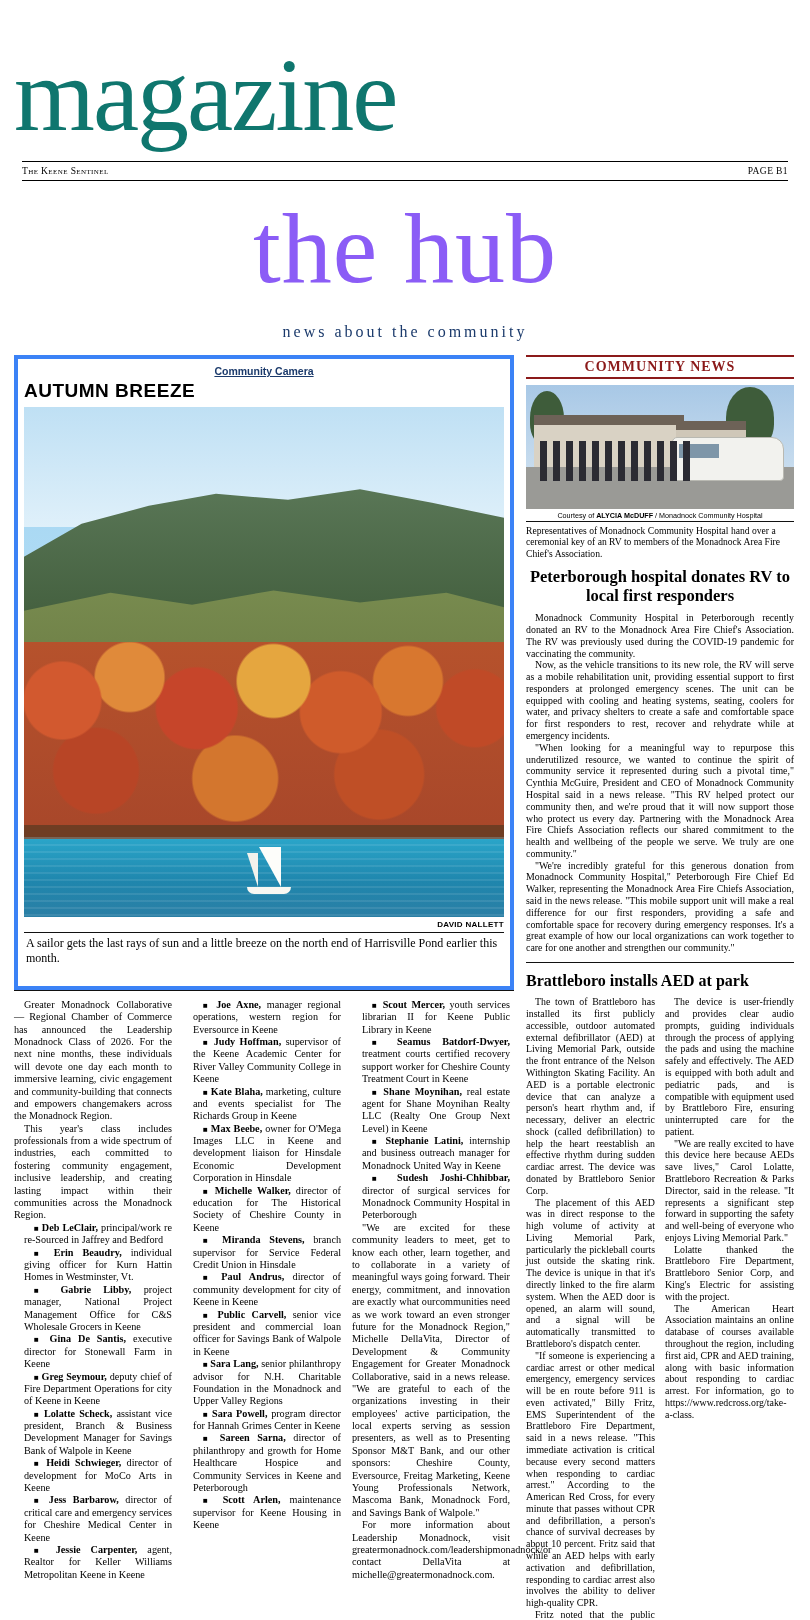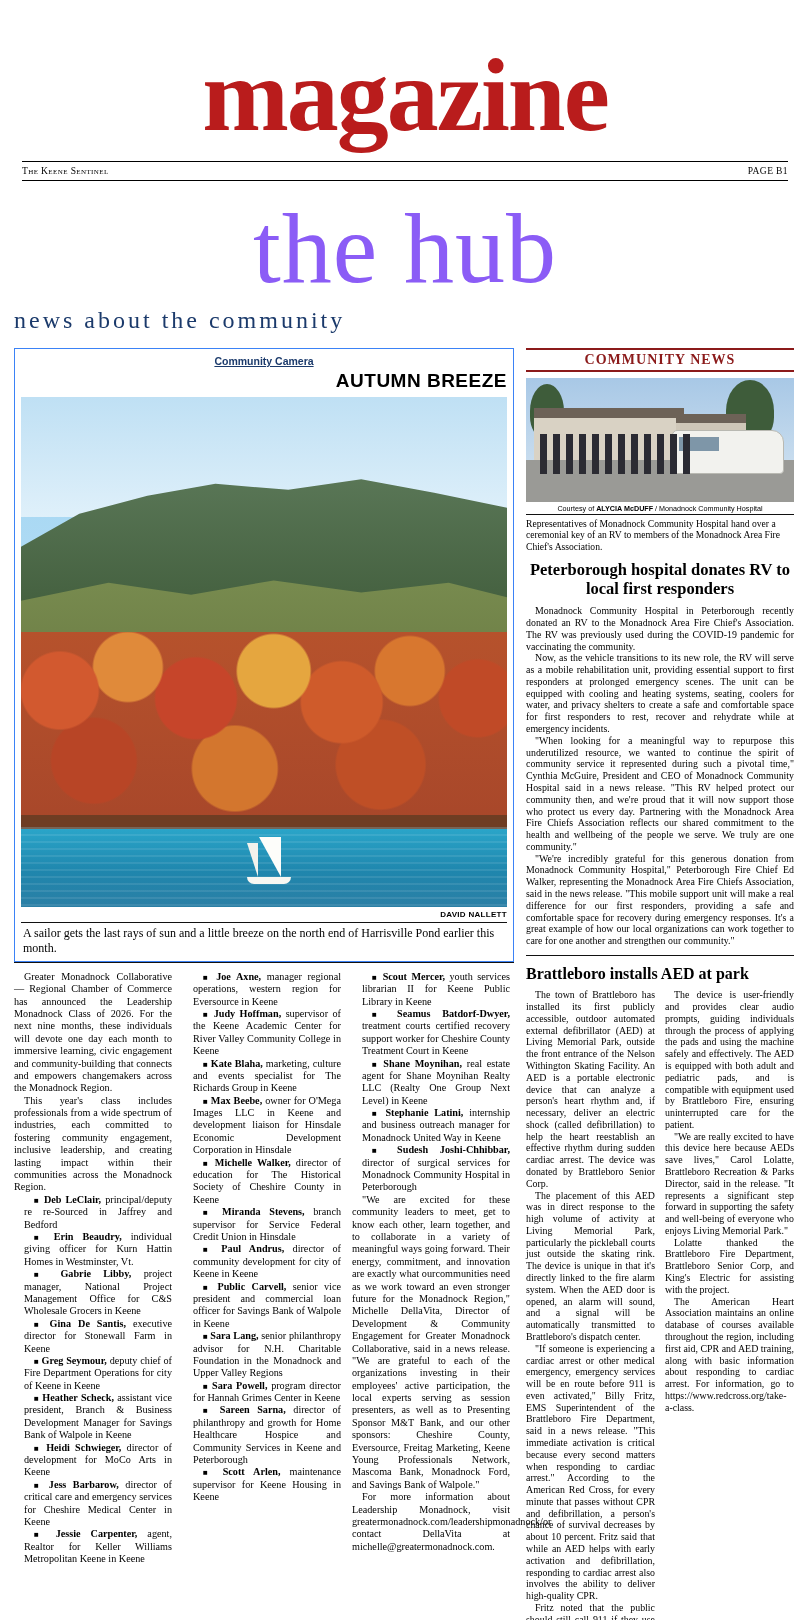--- a/index.html
+++ b/index.html
@@ -6,63 +6,62 @@
   html, body { margin:0; padding:0; }
   body {
     width:810px; height:1620px; background:#ffffff;
     font-family:"Liberation Serif", serif; color:#000;
     position:relative; overflow:hidden;
   }
   .page { position:relative; width:810px; height:1620px; padding:0 14px; }
 
   
   .masthead-word {
-    text-align:center;
     font-family:"Liberation Serif", serif;
-    font-weight:bold;
+    font-weight:normal;
     font-size:104px;
     line-height:0.95;
-    color:#b91c1c;
+    color:#0f766e;
     letter-spacing:-2px;
     margin-top:46px;
   }
   .masthead-rule { border-top:1px solid #000; margin:16px 8px 0 8px; }
   .masthead-meta {
     display:flex; justify-content:space-between; align-items:baseline;
     font-family:"Liberation Serif", serif;
     font-size:9.5px; letter-spacing:0.4px;
     padding:4px 8px 0 8px;
   }
   .masthead-meta .center { flex:1; text-align:center; }
   .smallcaps { font-variant:small-caps; }
   .masthead-rule2 { border-top:1px solid #000; margin:4px 8px 0 8px; }
 
   .hub-title {
     text-align:center; font-family:"Liberation Serif", serif;
     font-size:100px; line-height:1.0; font-weight:normal;
     letter-spacing:1px; margin-top:18px; color:#8b5cf6;
   }
   .hub-sub {
-    font-family:"Liberation Serif", serif;
-    font-size:24px; letter-spacing:3px; color:#1b3a6b; margin-top:8px;
+    text-align:center; font-family:"Liberation Serif", serif;
+    font-size:16px; letter-spacing:3px; color:#1b3a6b; margin-top:24px;
   }
 
   
   .body-wrap { display:flex; gap:12px; margin-top:14px; }
   .left-col { width:500px; }
   .right-col { width:268px; }
 
   
-  .photo-box { border:1px solid #3b82f6; padding:6px 6px 5px 6px; }
+  .photo-box { border:4px solid #3b82f6; padding:6px 6px 20px 6px; }
   .cc-label {
     text-align:center; color:#1b3a6b; font-family:"Liberation Sans", sans-serif;
     font-weight:bold; font-size:10.5px; text-decoration:underline;
   }
   .cc-headline {
-    text-align:right; font-family:"Liberation Sans", sans-serif;
+    text-align:left; font-family:"Liberation Sans", sans-serif;
     font-weight:bold; font-size:19px; letter-spacing:0.5px; margin:3px 0 5px 0;
   }
   .photo {
     position:relative; width:100%; height:510px; overflow:hidden;
     background:linear-gradient(#9fd4f2,#cfe9f8);
   }
   .sky { position:absolute; left:0; top:0; width:100%; height:120px;
          background:linear-gradient(#bfe0f4 0%, #dff0fa 100%); }
   .ridge { position:absolute; left:0; top:60px; width:100%; height:150px;
            background:linear-gradient(#5d7a5a,#44603f);
@@ -198,26 +197,26 @@
         <div class="photo-caption">A sailor gets the last rays of sun and a little breeze on the north end of Harrisville Pond earlier this month.</div>
       </div>
 
       <div class="hr-thin"></div>
 
       <div class="three-cols">
         <div class="col bodytext">
           <p class="first">Greater Monadnock Collaborative — Regional Chamber of Commerce has announced the Leadership Monadnock Class of 2026. For the next nine months, these individuals will devote one day each month to immersive learning, civic engagement and community-building that connects and empowers changemakers across the Monadnock Region.</p>
           <p>This year's class includes professionals from a wide spectrum of industries, each committed to fostering community engagement, inclusive leadership, and creating lasting impact within their communities across the Monadnock Region.</p>
           <div id="c1b">
-              <p class="bullet-item"><span class="sq">■ </span><span class="nm">Deb LeClair,</span><span> principal/deputy re re-Sourced in Jaffrey and Bedford</span></p>
+              <p class="bullet-item"><span class="sq">■ </span><span class="nm">Deb LeClair,</span><span> principal/work re re-Sourced in Jaffrey and Bedford</span></p>
               <p class="bullet-item"><span class="sq">■ </span><span class="nm">Erin Beaudry,</span><span> individual giving officer for Kurn Hattin Homes in Westminster, Vt.</span></p>
               <p class="bullet-item"><span class="sq">■ </span><span class="nm">Gabrie Libby,</span><span> project manager, National Project Management Office for C&amp;S Wholesale Grocers in Keene</span></p>
               <p class="bullet-item"><span class="sq">■ </span><span class="nm">Gina De Santis,</span><span> executive director for Stonewall Farm in Keene</span></p>
               <p class="bullet-item"><span class="sq">■ </span><span class="nm">Greg Seymour,</span><span> deputy chief of Fire Department Operations for city of Keene in Keene</span></p>
-              <p class="bullet-item"><span class="sq">■ </span><span class="nm">Heather Scheck,</span><span> assistant vice president, Branch &amp; Business Development Manager for Savings Bank of Walpole in Keene</span></p>
+              <p class="bullet-item"><span class="sq">■ </span><span class="nm">Lolatte Scheck,</span><span> assistant vice president, Branch &amp; Business Development Manager for Savings Bank of Walpole in Keene</span></p>
               <p class="bullet-item"><span class="sq">■ </span><span class="nm">Heidi Schwieger,</span><span> director of development for MoCo Arts in Keene</span></p>
               <p class="bullet-item"><span class="sq">■ </span><span class="nm">Jess Barbarow,</span><span> director of critical care and emergency services for Cheshire Medical Center in Keene</span></p>
               <p class="bullet-item"><span class="sq">■ </span><span class="nm">Jessie Carpenter,</span><span> agent, Realtor for Keller Williams Metropolitan Keene in Keene</span></p>
             </div>
         </div>
         <div class="col bodytext">
           <div id="c2b">
               <p class="bullet-item"><span class="sq">■ </span><span class="nm">Joe Axne,</span><span> manager regional operations, western region for Eversource in Keene</span></p>
               <p class="bullet-item"><span class="sq">■ </span><span class="nm">Judy Hoffman,</span><span> supervisor of the Keene Academic Center for River Valley Community College in Keene</span></p>
               <p class="bullet-item"><span class="sq">■ </span><span class="nm">Kate Blaha,</span><span> marketing, culture and events specialist for The Richards Group in Keene</span></p>

